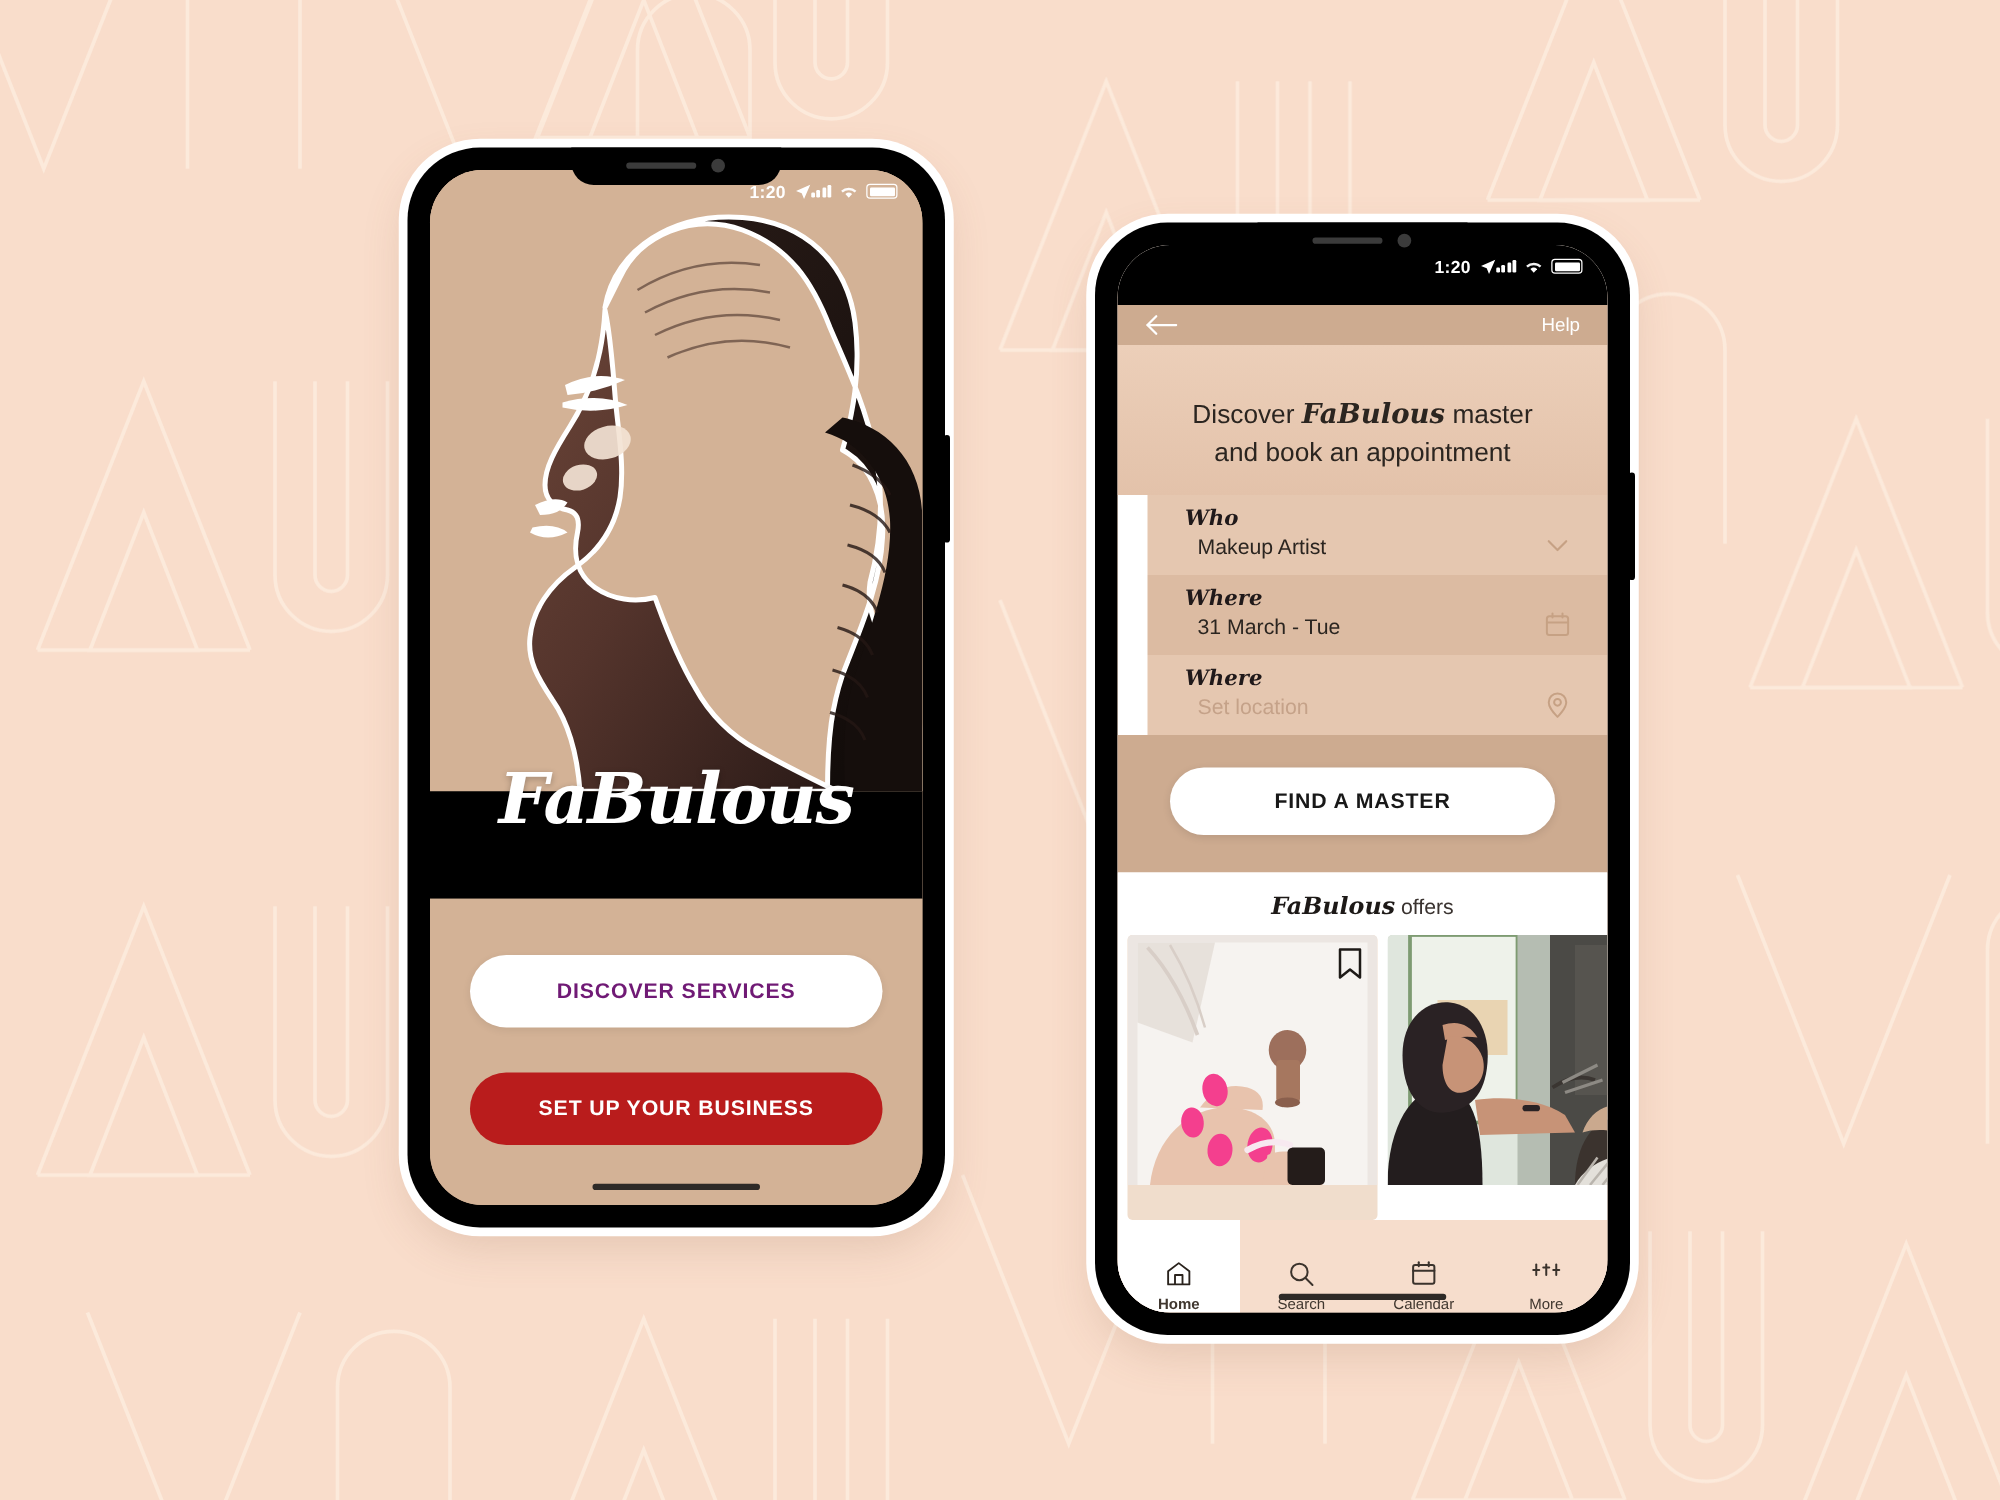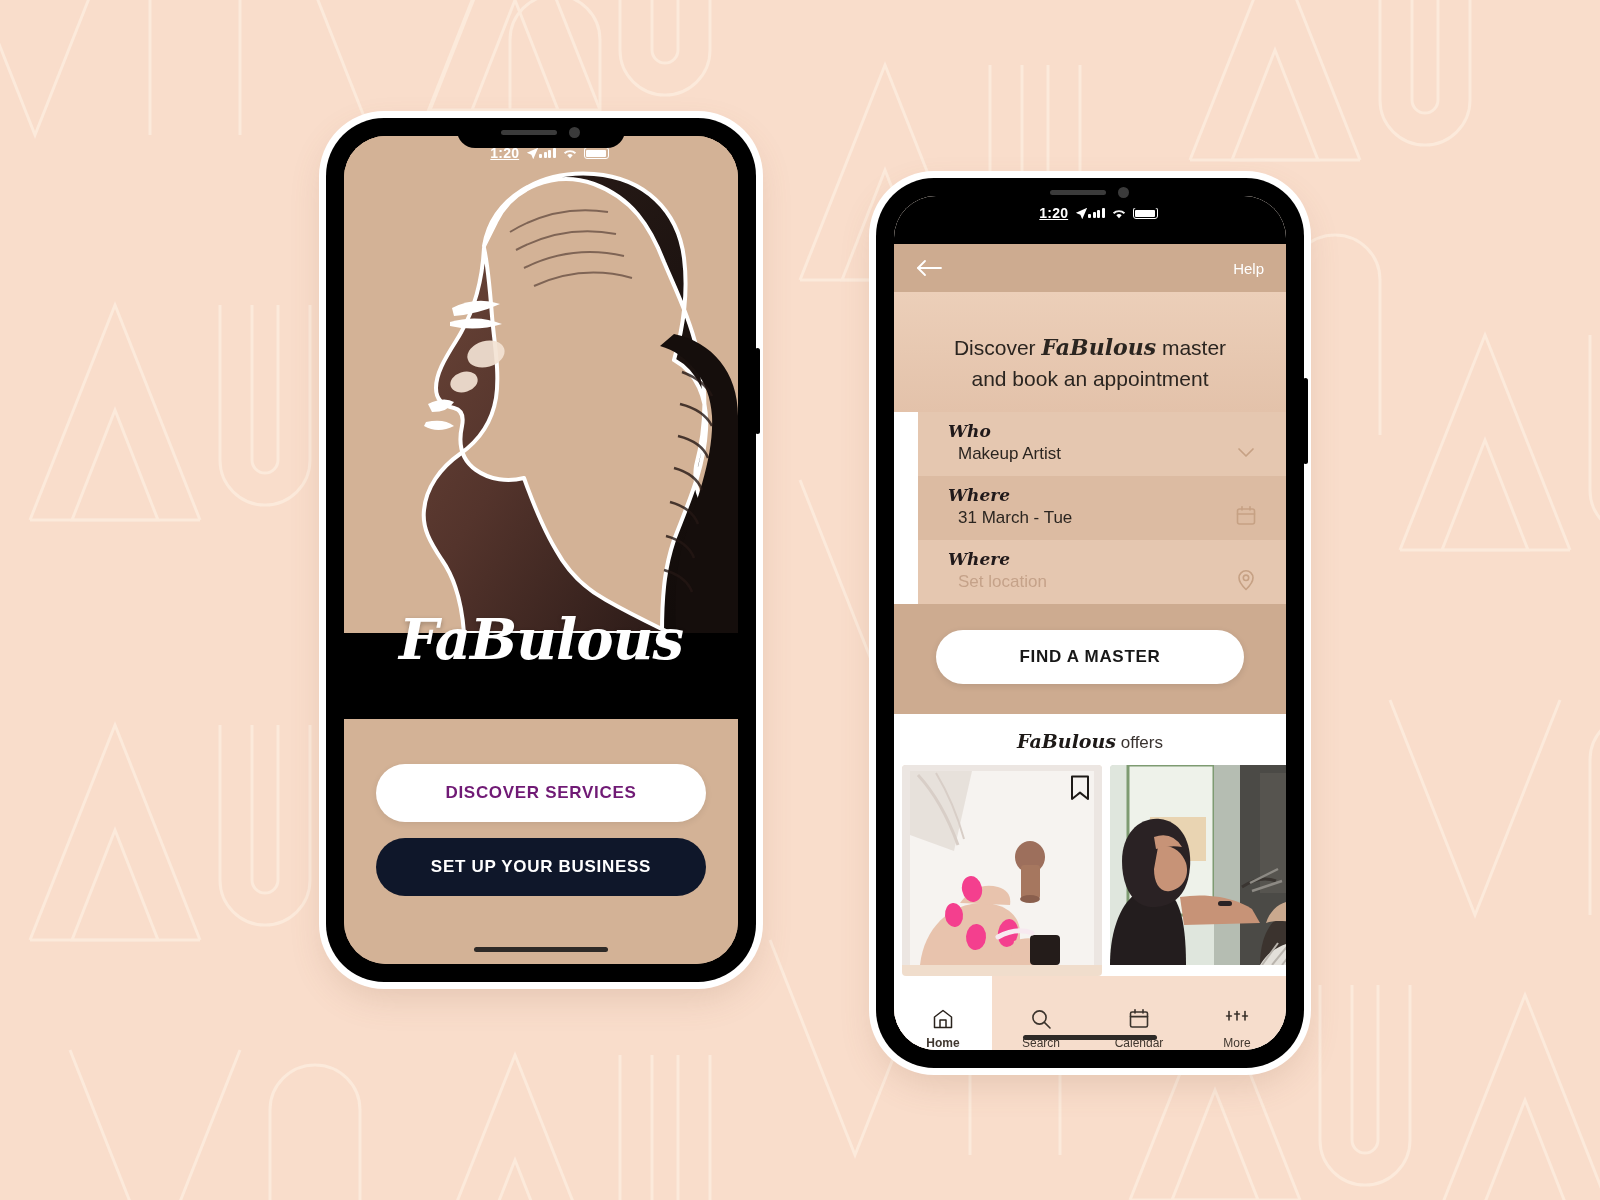--- a/index.html
+++ b/index.html
@@ -34,22 +34,22 @@
     position:absolute; border-radius:6px; background:#3b3b3b;
   }
   .notch .camera {
     position:absolute; border-radius:50%; background:#3b3b3b;
   }
   .side-btn { position:absolute; background:#000; border-radius:3px; }
 
   
   .statusbar {
     position:absolute; top:0; left:15px; right:0;
-    display:flex; align-items:center; justify-content:center;
-    z-index:35; pointer-events:none;text-decoration:underline;
+    display:flex; align-items:center; justify-content:flex-end;
+    z-index:35; pointer-events:none;
   }
   .sb-left { display:flex; align-items:center; }
   .sb-time { font-weight:700; letter-spacing:.2px; }
   .sb-right { display:flex; align-items:center; }
   .sig { display:flex; align-items:flex-end; }
   .sig i { display:block; border-radius:1px; }
   .batt { border-radius:3px; position:relative; }
   .batt::after {
     content:""; position:absolute; top:50%; transform:translateY(-50%);
     border-radius:0 2px 2px 0;
@@ -96,39 +96,39 @@
     padding-top:45px;
   }
   .btn {
     width:330px; height:58px; border-radius:29px;
     display:flex; align-items:center; justify-content:center;
     font-size:17px; font-weight:700; letter-spacing:.7px;
     cursor:pointer; border:none;
     font-family:"Liberation Sans", sans-serif;
   }
   .btn-primary { background:#ffffff; color:#701a75; box-shadow:0 2px 7px rgba(0,0,0,.08); }
-  .btn-ghost   { background:#0f172a; color:#ffffff; margin-top:16px; }
+  .btn-ghost   { background:#b91c1c; color:#ffffff; margin-top:36px; }
 
   
   #phone-right { left:876px; top:178px; width:428px; height:890px; border-radius:58px; }
   #phone-right .screen { left:18px; top:18px; width:392px; height:854px; border-radius:42px; }
   #phone-right .notch { width:168px; height:30px; border-radius:0 0 18px 18px; }
   #phone-right .notch .speaker { width:56px; height:5px; left:44px; top:12px; }
   #phone-right .notch .camera { width:11px; height:11px; left:112px; top:9px; }
   #phone-right .statusbar { height:34px; padding:0 20px 0 22px; color:#ffffff; font-size:14px; }
   #phone-right .home-ind { bottom:10px; width:134px; height:5px; background:#2e2a27; }
 
   .r-screen-body {
     position:absolute; left:0; right:0; top:0; bottom:0;
     background:#ffffff; display:flex; flex-direction:column;
   }
   .statusbar-bg { height:48px; background:#000; flex:0 0 auto; }
 
   .r-header {
-    height:48px; background:#cdab90;
+    height:32px; background:#cdab90;
     display:flex; align-items:center; justify-content:space-between;
     padding:0 22px; flex:0 0 auto;
   }
   .back-arrow { width:26px; height:18px; cursor:pointer; }
   .help-link { color:#ffffff; font-size:15px; cursor:pointer; }
 
   .r-hero {
     background:linear-gradient(180deg,#eccfb9 0%, #e3c2aa 100%);
     padding:40px 26px 18px;
     flex:0 0 auto;

